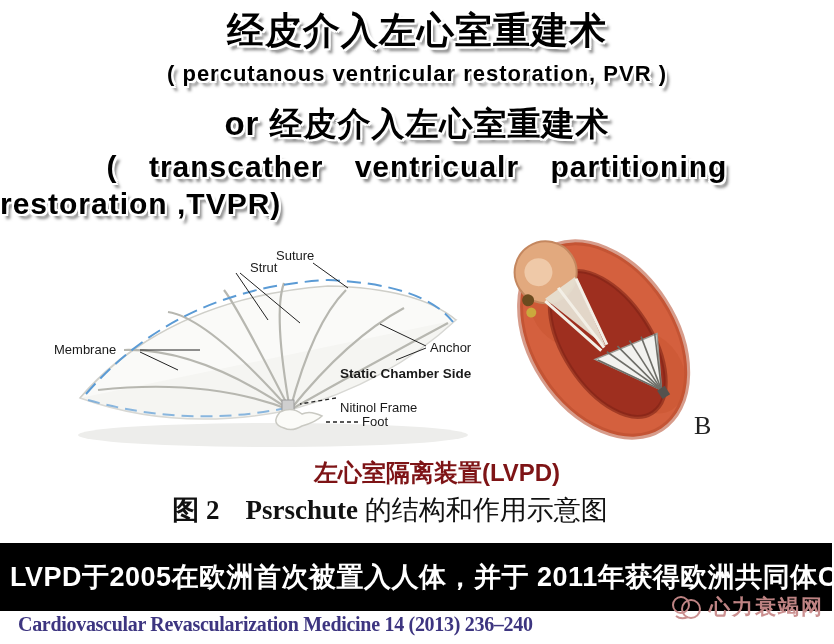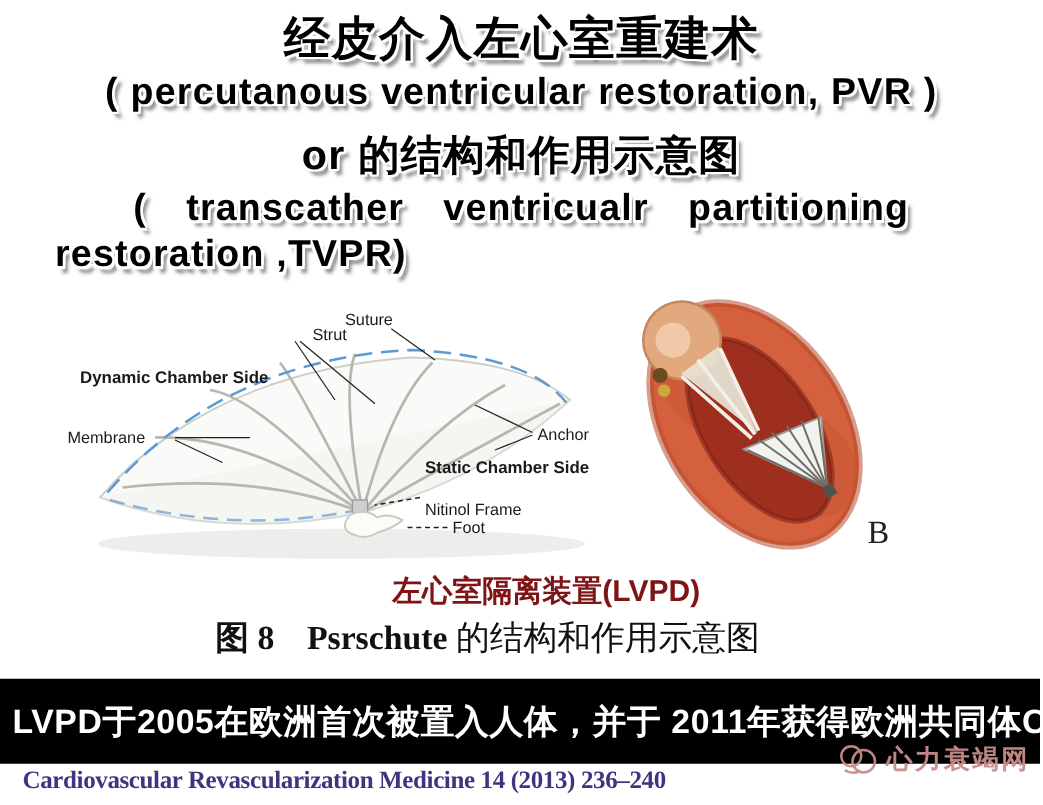--- a/index.html
+++ b/index.html
@@ -10,24 +10,24 @@
   
   #title{position:absolute;left:0;top:8px;width:834px;text-align:center;font-weight:900;color:#000;}
   .t-outline{
     text-shadow:
       2px 0 0 #fff,-2px 0 0 #fff,0 2px 0 #fff,0 -2px 0 #fff,
       2px 2px 0 #fff,-2px -2px 0 #fff,2px -2px 0 #fff,-2px 2px 0 #fff,
       4px 5px 3px rgba(40,40,40,.55);
     letter-spacing:1px;
   }
   .t1{font-size:37px;line-height:46px;}
-  .t2{font-size:30px;line-height:40px;}
+  .t2{font-size:22px;line-height:40px;}
   .t3{font-size:33px;line-height:48px;margin-top:6px;}
   .t4{font-size:30px;line-height:38px;word-spacing:22px;}
-  .t5{font-size:30px;line-height:36px;text-align:left;padding-left:44px;}
+  .t5{font-size:30px;line-height:36px;text-align:left;}
   
   #device-fig{position:absolute;left:28px;top:228px;width:446px;height:232px;}
   #heart-fig{position:absolute;left:472px;top:222px;width:264px;height:236px;}
   .fig-label{position:absolute;font-size:13px;color:#1a1a1a;white-space:nowrap;}
   .fig-label.bold{font-weight:bold;font-size:13.5px;}
   
   #caption-red{
     position:absolute;left:0;top:457px;width:834px;text-align:center;
     font-weight:900;font-size:24px;
   }
@@ -58,21 +58,21 @@
   #watermark .wm-text{font-size:21px;font-weight:bold;letter-spacing:2px;}
 </style>
 </head>
 <body>
 
 <div id="stage">
 
   <div id="title">
     <div class="t-outline t1">经皮介入左心室重建术</div>
     <div class="t-outline t2">( percutanous ventricular restoration, PVR )</div>
-    <div class="t-outline t3">or  的结构和作用示意图</div>
+    <div class="t-outline t3">or  经皮介入左心室重建术</div>
     <div class="t-outline t4">( transcather ventricualr partitioning</div>
     <div class="t-outline t5">restoration ,TVPR)</div>
   </div>
 
   <div id="device-fig">
     <svg width="446" height="232" viewBox="0 0 446 232">
 
       <ellipse cx="245" cy="207" rx="195" ry="12" fill="#ededeb"></ellipse>
 
       <path d="M52,170 Q170,30 428,92 Q360,155 262,182 Q150,205 52,170 Z" fill="#f5f5f2" stroke="#d8d8d4" stroke-width="1.5"></path>
@@ -104,21 +104,20 @@
         <path d="M398,118 L352,96"></path> 
           <path d="M398,120 L368,132"></path>
       </g>
       <g stroke="#222" stroke-width="1.3" fill="none" stroke-dasharray="4 3">
         <path d="M308,170 L272,176"></path>
         <path d="M330,194 L296,194"></path>
       </g>
     </svg>
     <span class="fig-label" style="left:248px;top:4px;margin-top:16px;">Suture</span>
     <span class="fig-label" style="left:178px;top:32px;margin-left:44px;">Strut</span>
-    <span class="fig-label bold" style="left:36px;top:66px;">Dynamic Chamber Side</span>
     <span class="fig-label" style="left:26px;top:114px;">Membrane</span>
     <span class="fig-label" style="left:402px;top:112px;">Anchor</span>
     <span class="fig-label bold" style="left:312px;top:138px;">Static Chamber Side</span>
     <span class="fig-label" style="left:312px;top:172px;">Nitinol Frame</span>
     <span class="fig-label" style="left:334px;top:186px;">Foot</span>
   </div>
 
   <div id="heart-fig">
     <svg width="264" height="236" viewBox="0 0 264 236">
       <g transform="rotate(-33 130 115)">
@@ -149,21 +148,21 @@
         </g>
         <rect x="147" y="190" width="9" height="10" fill="#55524e"></rect>
       </g>
       <text x="222" y="212" font-family="Liberation Serif, DejaVu Serif, serif" font-size="26" fill="#222">B</text>
     </svg>
   </div>
 
   <div id="caption-red" style="color: rgb(126, 20, 22); margin-left: 20px;">左心室隔离装置(LVPD)</div>
 
   <div id="caption-fig">
-    <span class="sp">图 8</span><span class="nm">Psrschute</span>
+    <span class="sp">图 2</span><span class="nm">Psrschute</span>
     <span>的结构和作用示意图</span>
   </div>
 
   <div id="banner" style="background: rgb(0, 0, 0);">
     <span class="txt" style="color: rgb(255, 255, 255);">LVPD于2005在欧洲首次被置入人体，并于 2011年获得欧洲共同体CE 认证</span>
   </div>
 
   <div id="watermark">
     <svg width="34" height="26" viewBox="0 0 34 26">
       <circle cx="11" cy="11" r="8" fill="none" stroke="#C98B8B" stroke-width="2"></circle>

